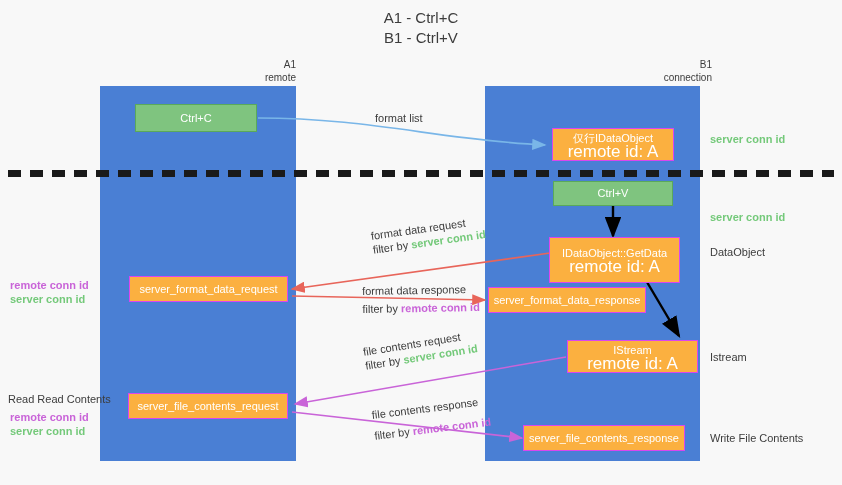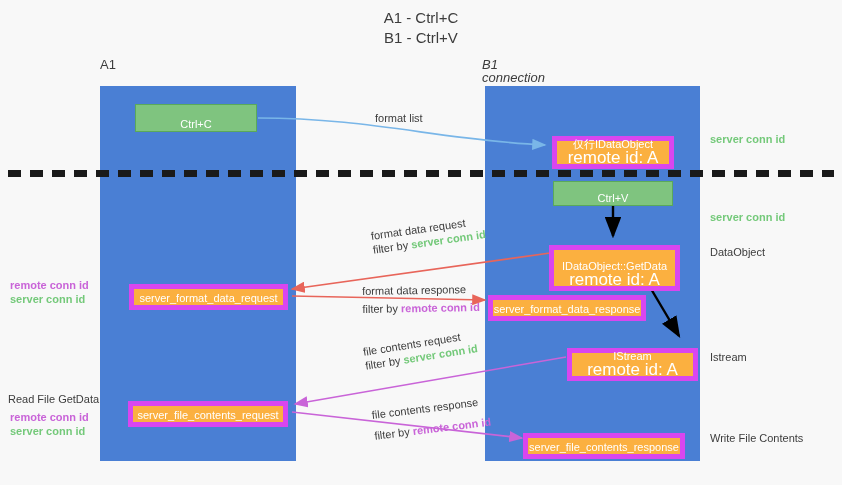--- a/index.html
+++ b/index.html
@@ -8,31 +8,31 @@
     background:#f8f8f8;
     font-family:"Liberation Sans","DejaVu Sans",sans-serif;
     overflow:hidden;
     position:relative;
   }
   #stage{position:absolute;left:0;top:0;width:842px;height:485px;}
   svg#wires{position:absolute;left:0;top:0;width:842px;height:485px;pointer-events:none;}
 
   .lane{position:absolute;background:#4a7fd4;}
   .lane-head{
-    position:absolute;text-align:left;color:#3c3c3c;
-    font-size:13px;line-height:13px;
+    position:absolute;text-align:right;color:#3c3c3c;
+    font-size:10px;line-height:13px;
   }
 
   .node{
     position:absolute;box-sizing:border-box;
-    display:flex;flex-direction:column;align-items:center;justify-content:flex-end;
+    display:flex;flex-direction:column;align-items:center;justify-content:center;
     color:#ffffff;font-size:11px;line-height:13px;text-align:center;
   }
   .node.green{background:#7fc47f;border:1px solid #5aa95a;}
-  .node.orange{background:#fbb040;border:5px solid #d946ef;margin-top:8px;}
+  .node.orange{background:#fbb040;border:1px solid #d946ef;}
   .node .l2{font-size:17px;}
 
   .edge-label{
     position:absolute;font-size:11px;line-height:14px;color:#3c3c3c;
     white-space:nowrap;
   }
   .edge-label.rot{transform-origin:left top;}
   .side-label{
     position:absolute;font-size:11px;line-height:14px;color:#3c3c3c;white-space:nowrap;
   }
@@ -54,22 +54,23 @@
   <div class="title">
     <div>A1 - Ctrl+C</div>
     <div>B1 - Ctrl+V</div>
   </div>
 
   <div class="lane" style="left:100px;top:86px;width:196px;height:375px;"></div>
   <div class="lane" style="left:485px;top:86px;width:215px;height:375px;"></div>
 
   <div class="lane-head" style="left:100px;top:58px;width:196px;">
     <div>A1</div>
-  </div>
-  <div class="lane-head" style="left:482px;top:58px;width:215px;font-style:italic;">
+    <div>remote</div>
+  </div>
+  <div class="lane-head" style="left:497px;top:58px;width:215px;">
     <div>B1</div>
     <div>connection</div>
   </div>
 
   <svg id="wires" viewBox="0 0 842 485">
     <defs>
       <marker id="ar-blue" markerWidth="9" markerHeight="7" refX="8" refY="3.5" orient="auto">
         <polygon points="0,0 9,3.5 0,7" fill="#79b6e8"></polygon>
       </marker>
       <marker id="ar-red" markerWidth="9" markerHeight="7" refX="8" refY="3.5" orient="auto">
@@ -192,21 +193,21 @@
   <div class="side-label" style="left:710px;top:431px;text-align:right;">
     <span>Write File Contents</span>
   </div>
 
   <div class="side-label" style="left:10px;top:278px;">
     <div class="rem">remote conn id</div>
     <div class="srv">server conn id</div>
   </div>
 
   <div class="side-label" style="left:8px;top:392px;">
-    <span>Read File GetData</span>
+    <span>Read Read Contents</span>
   </div>
 
   <div class="side-label" style="left:10px;top:410px;">
     <div class="rem">remote conn id</div>
     <div class="srv">server conn id</div>
   </div>
 
 </div>
 
 </body></html>

